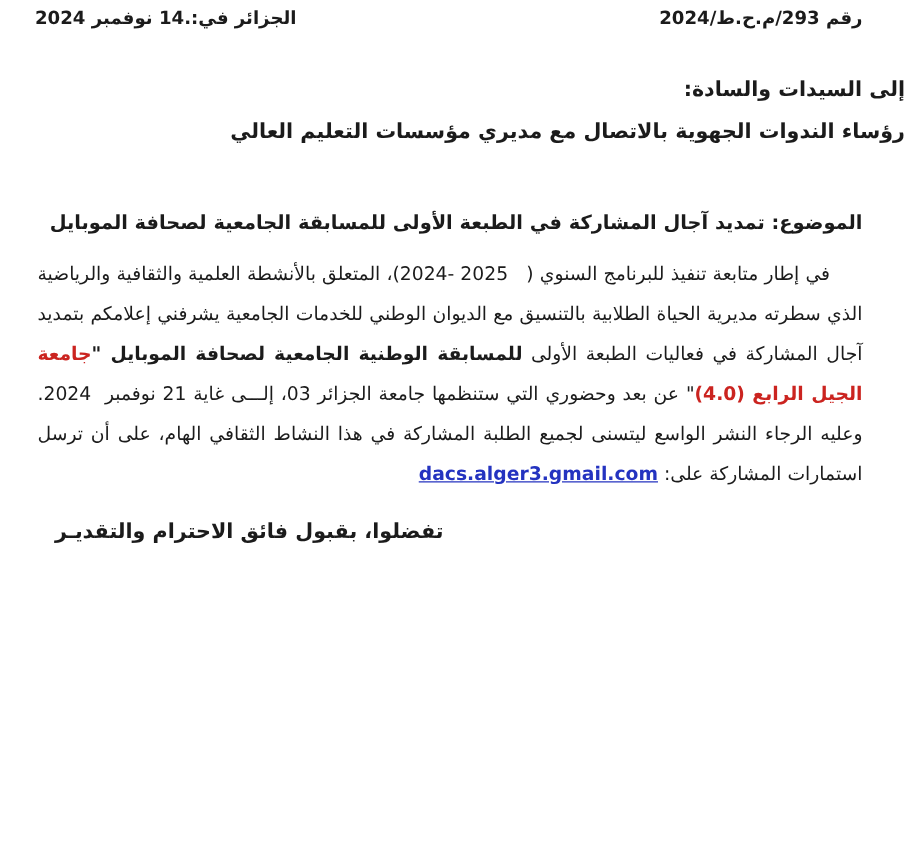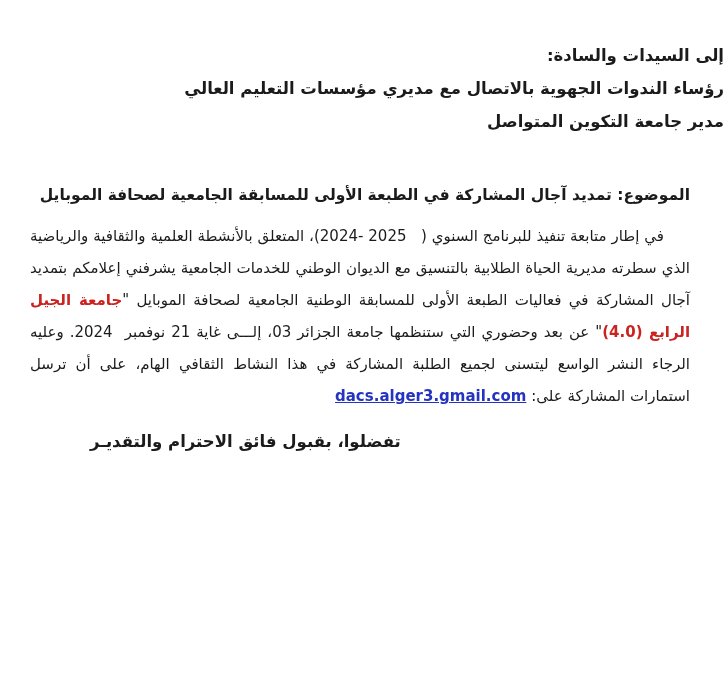--- a/index.html
+++ b/index.html
@@ -36,50 +36,50 @@
   }
   .bodytext {
     margin: 12px 34px 0 30px;
     font-size: 15px;
     line-height: 32px;
     text-align: justify;
   }
   .bodytext p { margin: 0; }
   .p1 { text-indent: 26px; }
   .p2 { text-indent: 12px; }
-  .bold { font-weight: normal; }
+  .bold { font-weight: bold; }
   .competition { font-weight: bold; }
   .email {
     font-weight: bold;
     text-decoration: underline;
     direction: ltr;
     unicode-bidi: embed;
     margin-top: 27px;
   }
   .closing {
     margin-top: 20px;
     padding-left: 44px;
     text-align: left;
     font-weight: bold;
     font-size: 16.5px;
-    margin-left: 46px;
   }
 </style>
 </head>
 <body>
 
 <div class="page">
 
   <div class="topbar">
+    <div>رقم 293/م.ح.ط/2024</div>
+    <div>الجزائر في:.14 نوفمبر 2024</div>
   </div>
 
   <div class="recipients">
     <div>إلى السيدات والسادة:</div>
     <div>رؤساء الندوات الجهوية بالاتصال مع مديري مؤسسات التعليم العالي</div>
-    <div>مدير جامعة التكوين المتواصل</div>
   </div>
 
   <div class="subject">الموضوع: تمديد آجال المشاركة في الطبعة الأولى للمسابقة الجامعية لصحافة الموبايل</div>
 
   <div class="bodytext">
     <p class="p1"><span>في إطار متابعة تنفيذ للبرنامج السنوي (&nbsp;&nbsp;&nbsp;</span><span dir="ltr">2024- 2025</span><span>)، المتعلق بالأنشطة العلمية والثقافية والرياضية الذي سطرته مديرية الحياة الطلابية بالتنسيق مع الديوان الوطني للخدمات الجامعية يشرفني إعلامكم بتمديد آجال المشاركة في فعاليات الطبعة الأولى </span><span class="bold">للمسابقة الوطنية الجامعية لصحافة الموبايل "</span><span class="competition" id="competition-name" style="color: rgb(203, 36, 32);">جامعة الجيل الرابع (4.0)</span><span>" عن بعد وحضوري التي ستنظمها جامعة الجزائر 03، إلـــى غاية 21 نوفمبر &nbsp;2024. وعليه الرجاء النشر الواسع ليتسنى لجميع الطلبة المشاركة في هذا النشاط الثقافي الهام، على أن ترسل استمارات المشاركة على: </span><a class="email" dir="ltr" id="email-link" style="color: rgb(36, 51, 192);">dacs.alger3.gmail.com</a></p>
   </div>
 
   <div class="closing">تفضلوا، بقبول فائق الاحترام والتقديـر</div>
 

